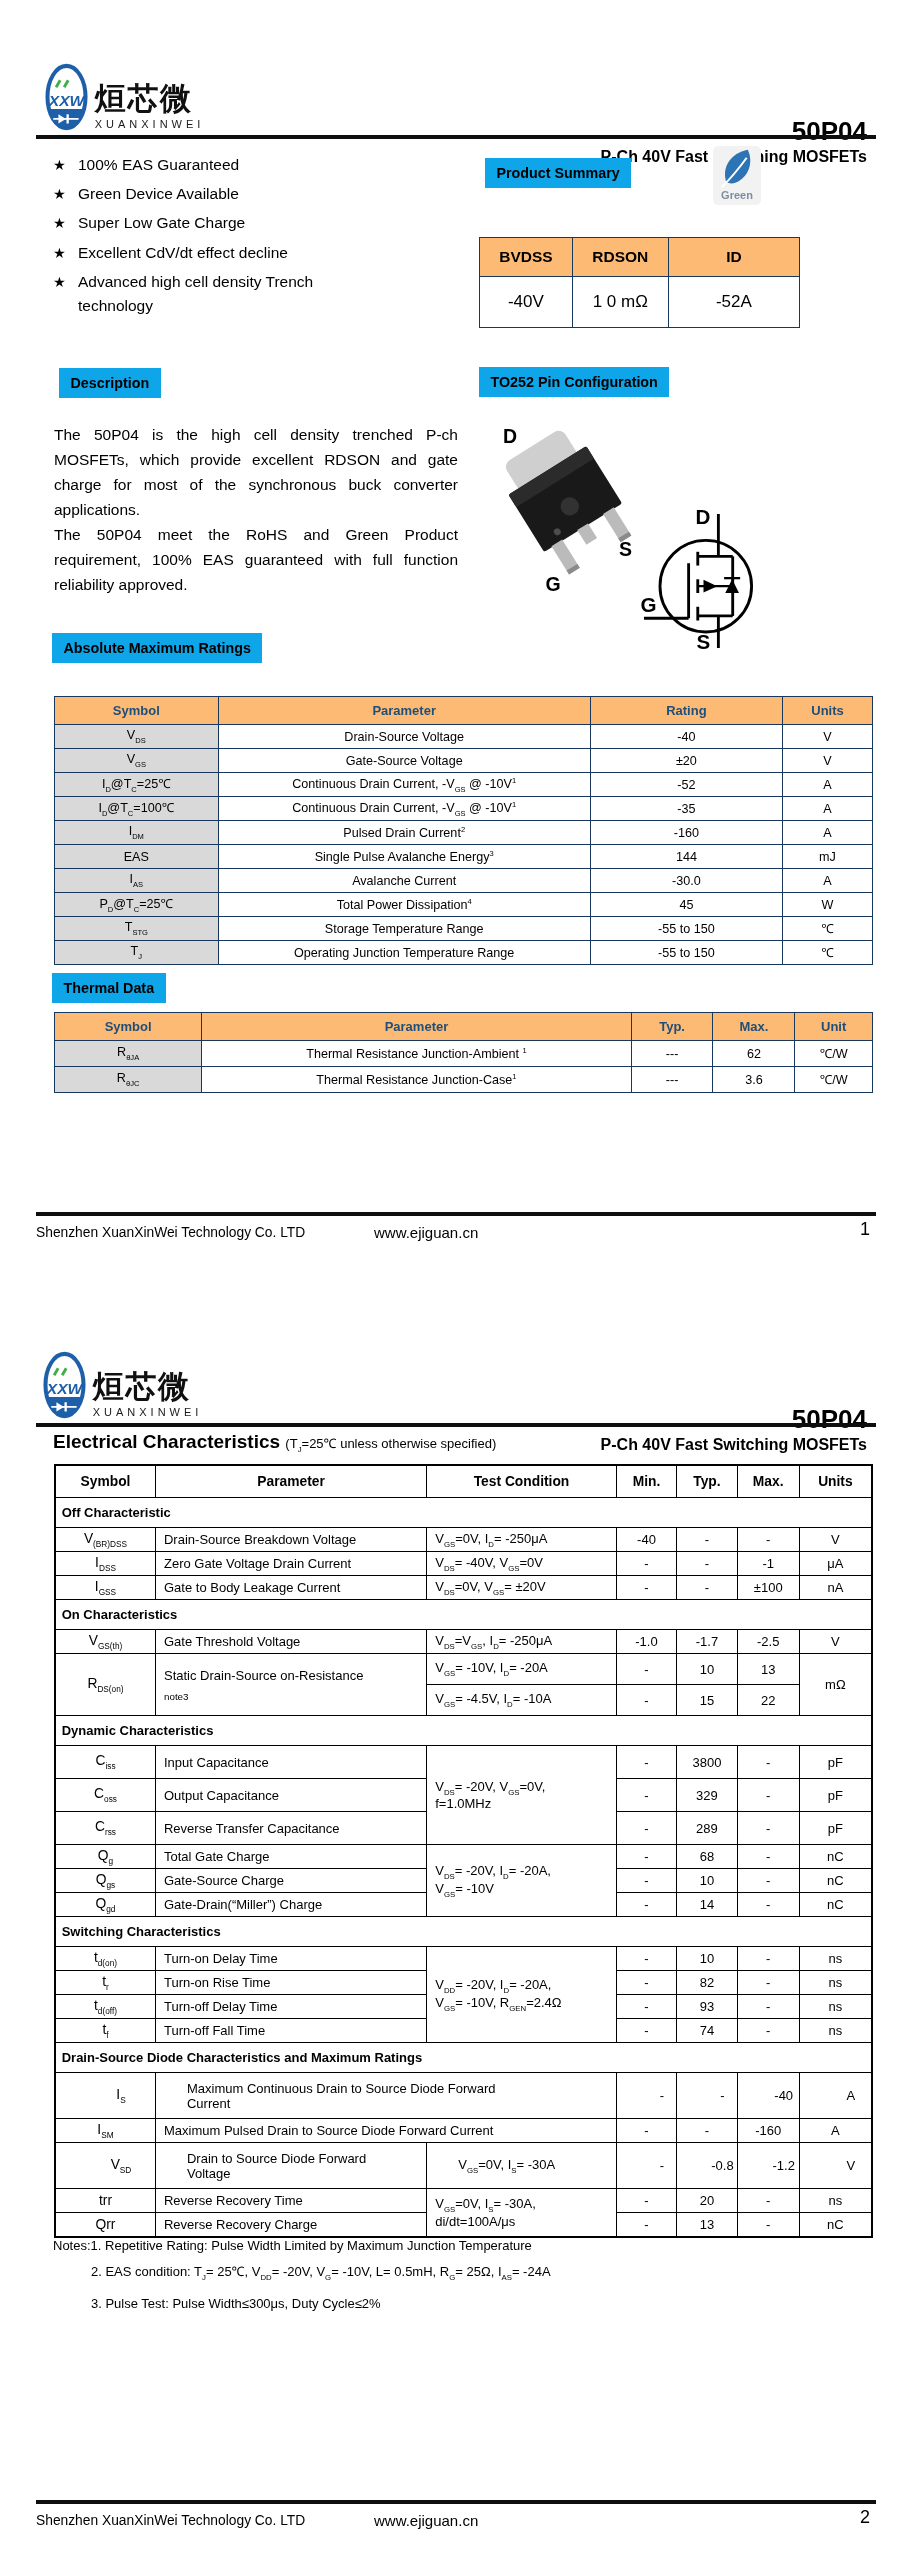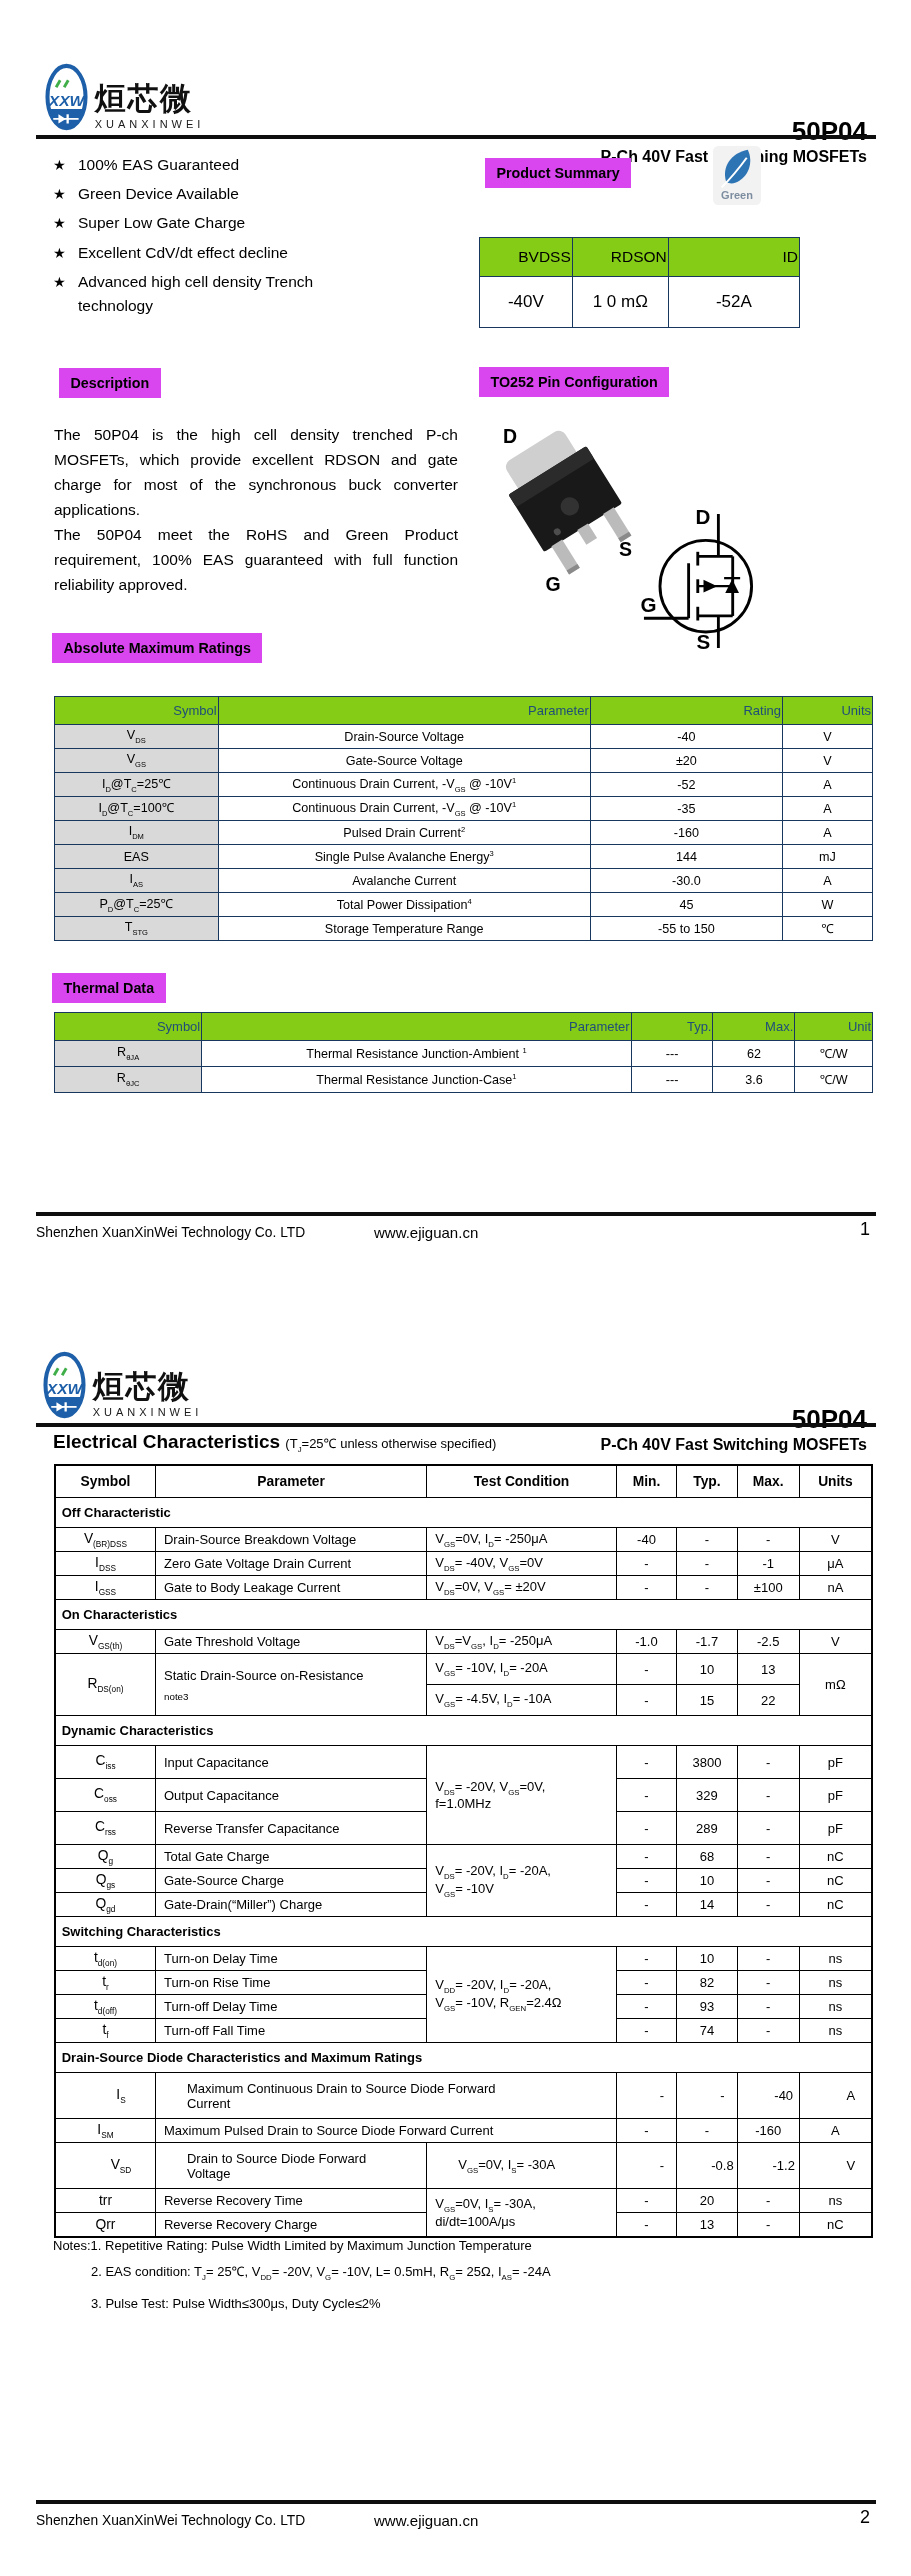--- a/index.html
+++ b/index.html
@@ -14,38 +14,38 @@
   .logo { position:absolute; left:44px; top:63px; display:flex; align-items:flex-end; }
   .logo-txt { margin-left:5.7px; padding-bottom:1.1px; }
   .logo-cn { font-size:31px; font-weight:bold; letter-spacing:1.7px; line-height:1.05; color:#101010; }
   .logo-en { font-size:11px; letter-spacing:4px; color:#1a1a1a; margin-top:2.3px; }
   .titleblk { position:absolute; right:44px; top:73px; text-align:right;margin-top:44px; }
   .pn { font-size:26px; font-weight:bold; line-height:1.1; }
   .fam { font-size:16px; font-weight:bold; margin-top:2.3px; }
   .rule { position:absolute; left:36px; top:135px; width:840px; height:4px; background:#0e0e0e; }
 
   
-  .badge { position:absolute; background:#d946ef; color:#000; font-weight:bold;
+  .badge { position:absolute; background:#0ea5e9; color:#000; font-weight:bold;
            font-size:14.3px; padding:6.9px 11.5px; }
 
   
   .features { position:absolute; left:53px; top:153px; width:321px; list-style:none; margin:0; padding:0; }
   .features li { position:relative; padding-left:25px; font-size:15.5px; line-height:24px; margin-bottom:5.2px; }
   .features .star { position:absolute; left:0; top:0; font-size:14.3px; }
 
   
   .greenbox { position:absolute; left:713px; top:146px; width:48px; height:59px;
               background:#f2f2f2; border-radius:5.2px; text-align:center; }
   .greenbox .glabel { font-size:11px; font-weight:bold; color:#7d8da0; margin-top:-3.4px; }
 
   
   table { border-collapse:collapse; background:#fff; }
   .t1 { border:1.7px solid #17375e; }
   .t1 th, .t1 td { border:1.1px solid #17375e; text-align:center; }
-  .t1 th { background:#84cc16; color:#1f4e79; font-weight:normal;text-align:right; }
+  .t1 th { background:#fdba74; color:#1f4e79; font-weight:bold; }
   .t1 td.sym { background:#d9d9d9; }
 
   .t-ps { position:absolute; left:479px; top:237px; width:321px; table-layout:fixed; }
   .t-ps th { height:36px; font-size:15.5px; color:#000; }
   .t-ps td { height:48px; font-size:17px; }
 
   .desc-text { position:absolute; left:54px; top:422px; width:404px;
                font-size:15.5px; line-height:25px; text-align:justify; }
   .desc-text p { margin:0; }
 
@@ -276,20 +276,26 @@
         <td>Total Power Dissipation<sup>4</sup></td>
         <td>45</td>
         <td>W</td>
       </tr>
       <tr>
         <td class="sym">T<sub>STG</sub></td>
         <td>Storage Temperature Range</td>
         <td>-55 to 150</td>
         <td>℃</td>
       </tr>
+      <tr>
+        <td class="sym">T<sub>J</sub></td>
+        <td>Operating Junction Temperature Range</td>
+        <td>-55 to 150</td>
+        <td>℃</td>
+      </tr>
     </tbody>
       </table>
 
     <div class="badge" style="left:52px; top:973px;">Thermal Data</div>
 
     <table class="t1 t-th">
       <colgroup>
           <col style="width:18%">
           <col style="width:52.5%">
           <col style="width:10%">

